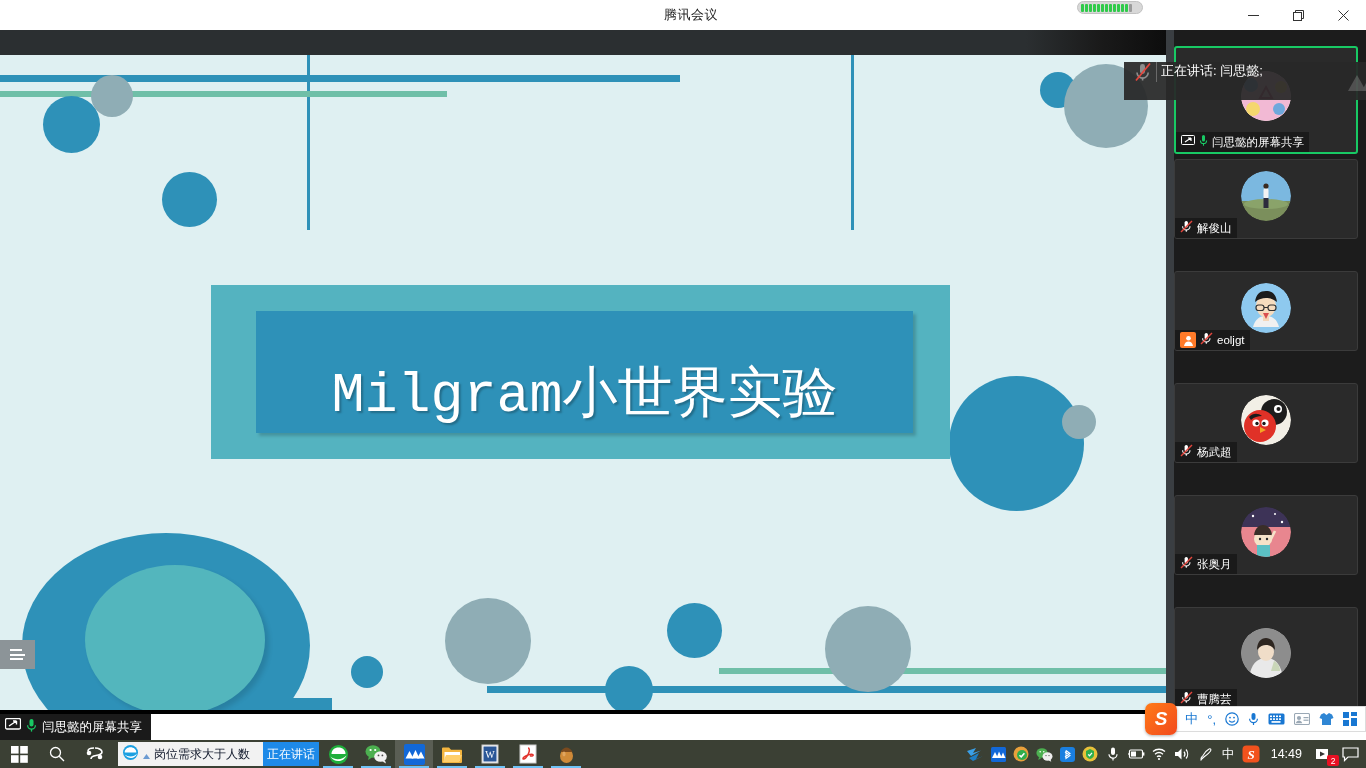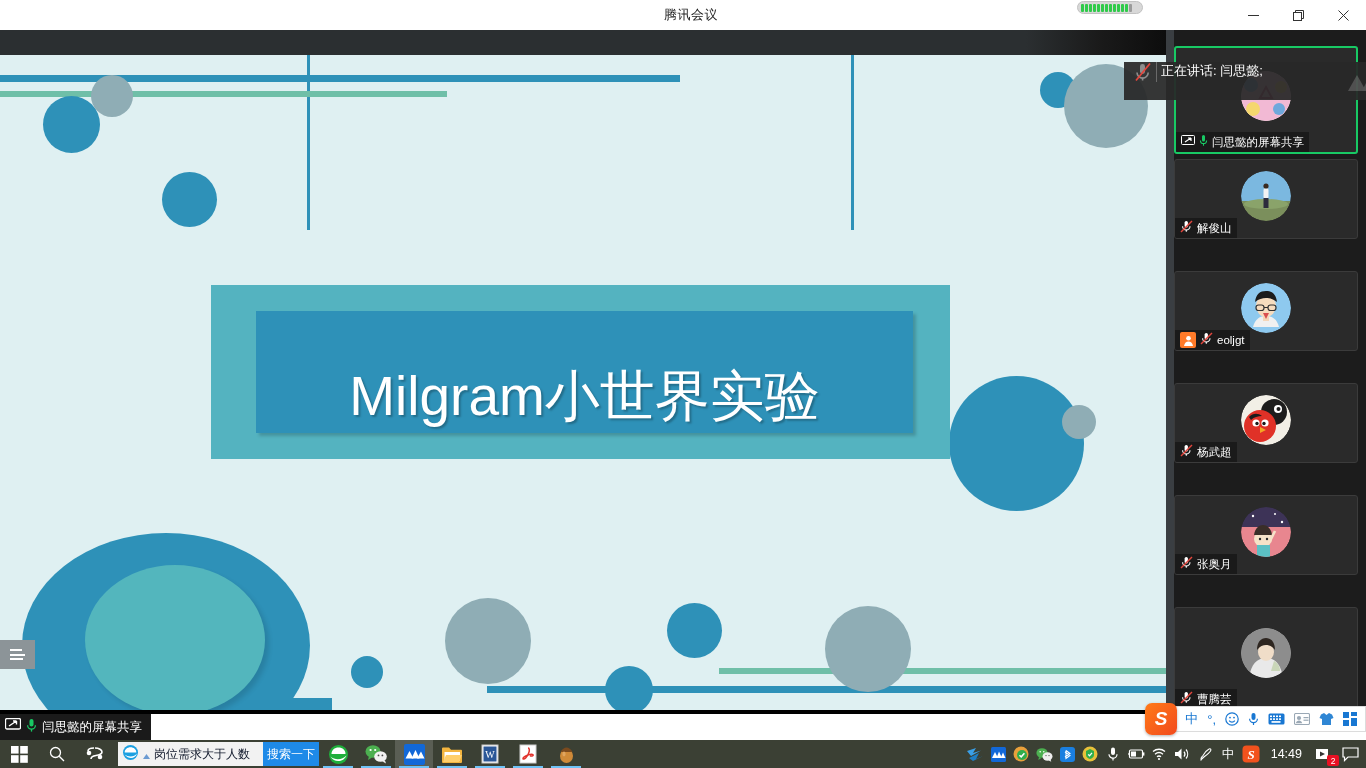--- a/index.html
+++ b/index.html
@@ -61,21 +61,21 @@
     background:#54b3c0;
   }
   .title-inner {
     position:absolute; left:45px; top:26px; width:657px; height:122px;
     background:#2e91b8;
     box-shadow:3px 3px 3px rgba(0,0,0,.18);
     display:flex; align-items:center; justify-content:center;
   }
   .title-text {
     color:#ffffff; font-size:55px; line-height:1;
-    font-family:Liberation Sans, sans-serif;
+    font-family:Liberation Mono, monospace;
     font-weight:400; white-space:nowrap;
     text-shadow:2px 2px 2px rgba(0,0,0,.25);
     margin-top:48px;
   }
 
   
   .q-shape { position:absolute; left:22px; top:478px; width:288px; height:225px; }
   .q-ring {
     position:absolute; left:0; top:0; width:288px; height:225px;
     border-radius:50%; background:#2e91b8;
@@ -627,21 +627,21 @@
           <path d="M8.5 3.2c3.3 0 5.8 2.2 5.8 5.2H2.7c0-3 2.5-5.2 5.8-5.2z" fill="#fff"></path>
         </svg>
       </span>
       <span>
         <svg width="7" height="5" viewBox="0 0 7 5">
             <polygon points="3.5,0 7,5 0,5" fill="#6b9bd2"></polygon>
           </svg>
       </span>
       <span class="q">岗位需求大于人数</span>
     </div>
-    <div class="search-go">搜索一下</div>
+    <div class="search-go">正在讲话</div>
 
     <div class="tb-app">
       <svg width="21" height="21" viewBox="0 0 21 21">
         <circle cx="10.5" cy="10.5" r="9.5" fill="#1faf3b"></circle>
         <path d="M2.5 12.5c4.5 4 12 3.5 16-1 -2.5 6.5-12 8-16 1z" fill="#fff"></path>
         <path d="M10.5 3.6c4 0 7 2.7 7 6.4H3.5c0-3.7 3-6.4 7-6.4z" fill="#fff"></path>
       </svg>
       <div class="underline"></div>
     </div>
 

